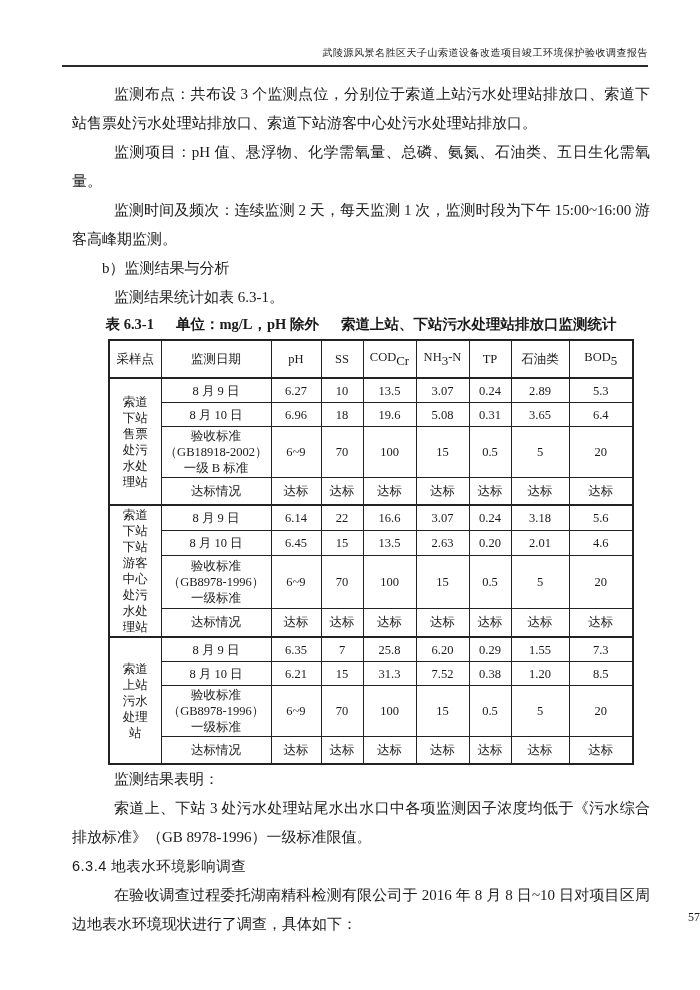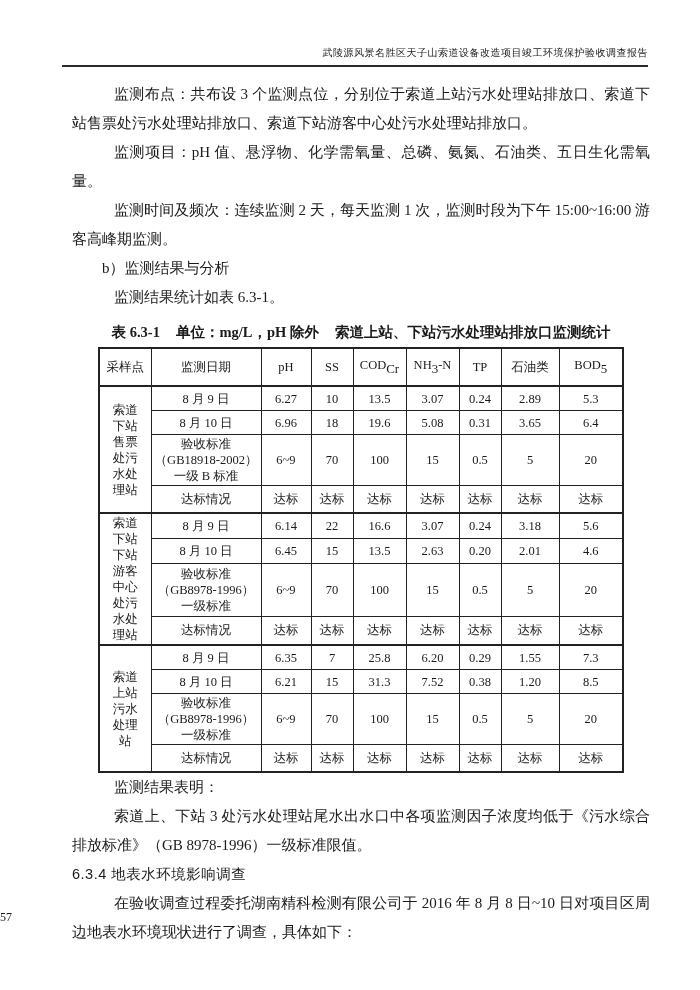--- a/index.html
+++ b/index.html
@@ -14,27 +14,27 @@
     padding-bottom:5px; border-bottom:2px solid #2a2a2a;
   }
   .content {
     position:absolute; top:80px; left:72px; width:578px;
     font-size:15px; line-height:29px; text-align:justify;
   }
   .content p { margin:0; }
   .ind  { text-indent:42px; }
   .ind-sm { text-indent:30px; }
   .caption {
-    display:flex; justify-content:center; gap:16px;
+    display:flex; justify-content:center; gap:22px;
     font-weight:bold; font-size:14.5px; line-height:24px;
-    margin-top:8px; white-space:nowrap; text-align:center;
+    margin-top:0; white-space:nowrap; text-align:center;
   }
   table.monitor {
     border-collapse:collapse; table-layout:fixed;
-    width:524px; margin:3px 0 0 26px;
+    width:524px; margin:3px 0 0 36px;
     border:2px solid #222;
   }
   table.monitor th, table.monitor td {
     border:1px solid #222; text-align:center; vertical-align:middle;
     font-size:12.5px; font-weight:normal; padding:1px; line-height:16px;
     overflow:hidden;
   }
   table.monitor thead th { height:34px; }
   tr.group-start td { border-top:2px solid #222; }
   tr.r-date td { height:21px; }
@@ -42,21 +42,21 @@
   tr.r-compliance td { height:24px; }
   td.site { white-space:pre-line; line-height:14.5px; padding:2px 0; }
   td.std-cell { white-space:pre-line; line-height:15px; }
   .after-table { margin-top:13px; }
   .sec-heading {
     font-family:"Liberation Sans","DejaVu Sans",sans-serif;
     font-size:14.5px; letter-spacing:.5px;
   }
   .page-number {
     position:absolute; top:910px; left:0; width:700px;
-    text-align:left; font-size:12px;
+    text-align:right; font-size:12px;
   }
   sub { font-size:13px; }
 </style>
 </head>
 <body>
 
 <div class="running-header">武陵源风景名胜区天子山索道设备改造项目竣工环境保护验收调查报告</div>
 
 <div class="content">
   <p class="ind">监测布点：共布设 3 个监测点位，分别位于索道上站污水处理站排放口、索道下站售票处污水处理站排放口、索道下站游客中心处污水处理站排放口。</p>

